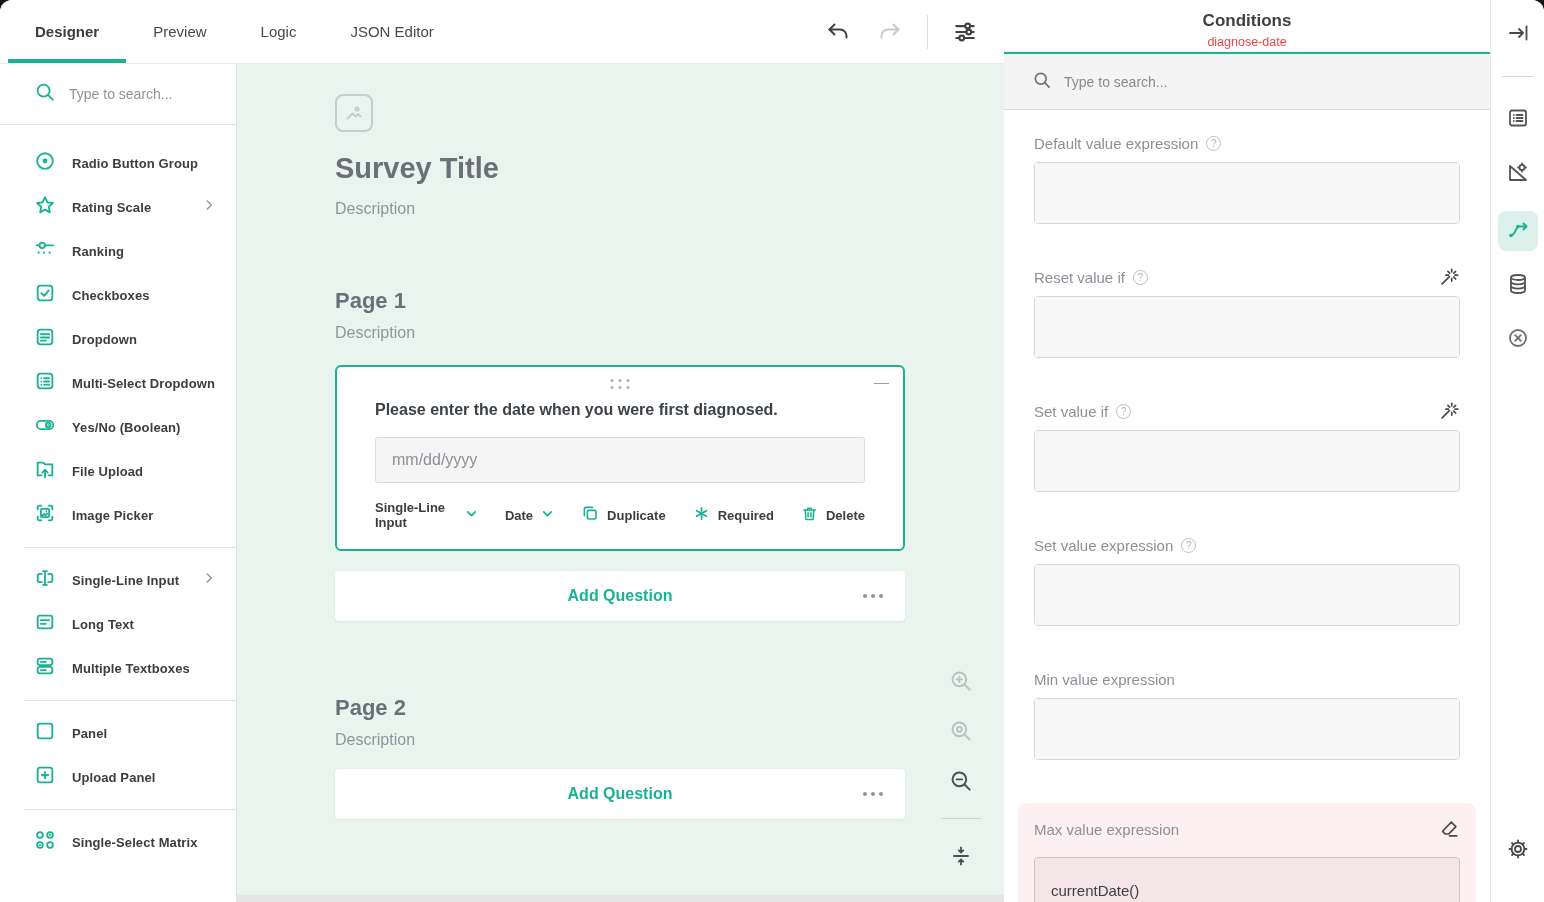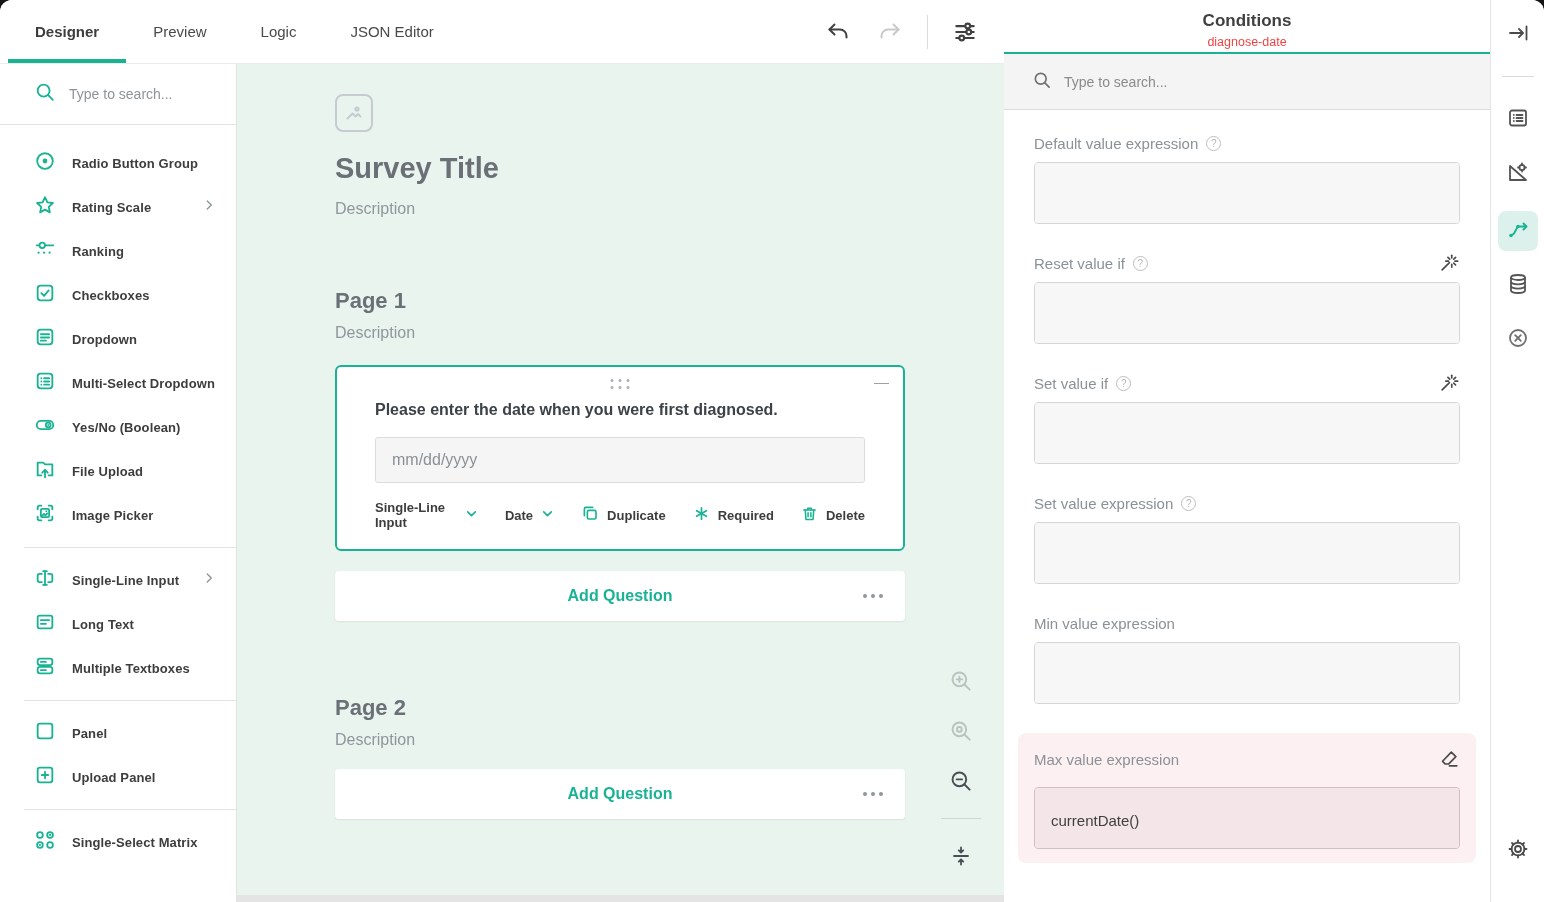--- a/index.html
+++ b/index.html
@@ -83,21 +83,21 @@
   .props-header { height:54px; flex:none; border-bottom:2px solid #19b394; text-align:center;
                   padding-top:11px; }
   .props-title { font-size:17px; font-weight:bold; color:#404040; }
   .props-sub { margin-top:4px; font-size:12.5px; color:#ef4444; }
   .props-search { height:56px; flex:none; background:#f4f4f4; display:flex; align-items:center;
                   gap:12px; padding:0 28px; border-bottom:1px solid #dcdcdc; }
   .props-search input { flex:1; border:none; outline:none; background:transparent; font-size:14px;
                   color:#404040; font-family:"Liberation Sans", sans-serif; }
   .props-search input::placeholder { color:#8a8a8a; }
   .props-body { flex:1; overflow:hidden; padding:23px 30px 0 30px; }
-  .field { margin-bottom:29px; }
+  .field { margin-bottom:43px; }
   .field-head { display:flex; align-items:center; height:20px; margin-bottom:9px; }
   .field-label { font-size:15px; color:#8b9196; }
   .help-icon { width:15px; height:15px; border:1px solid #bdbdbd; border-radius:50%;
                color:#b5b5b5; font-size:10px; display:inline-flex; align-items:center;
                justify-content:center; margin-left:8px; }
   .field-head .right { margin-left:auto; cursor:pointer; display:flex; }
   .field textarea { display:block; width:100%; height:62px; background:#f7f7f7;
                border:1px solid #d6d6d6; border-radius:4px; resize:none; outline:none;
                font-size:15px; color:#404040; padding:24px 16px;
                font-family:"Liberation Sans", sans-serif; }

